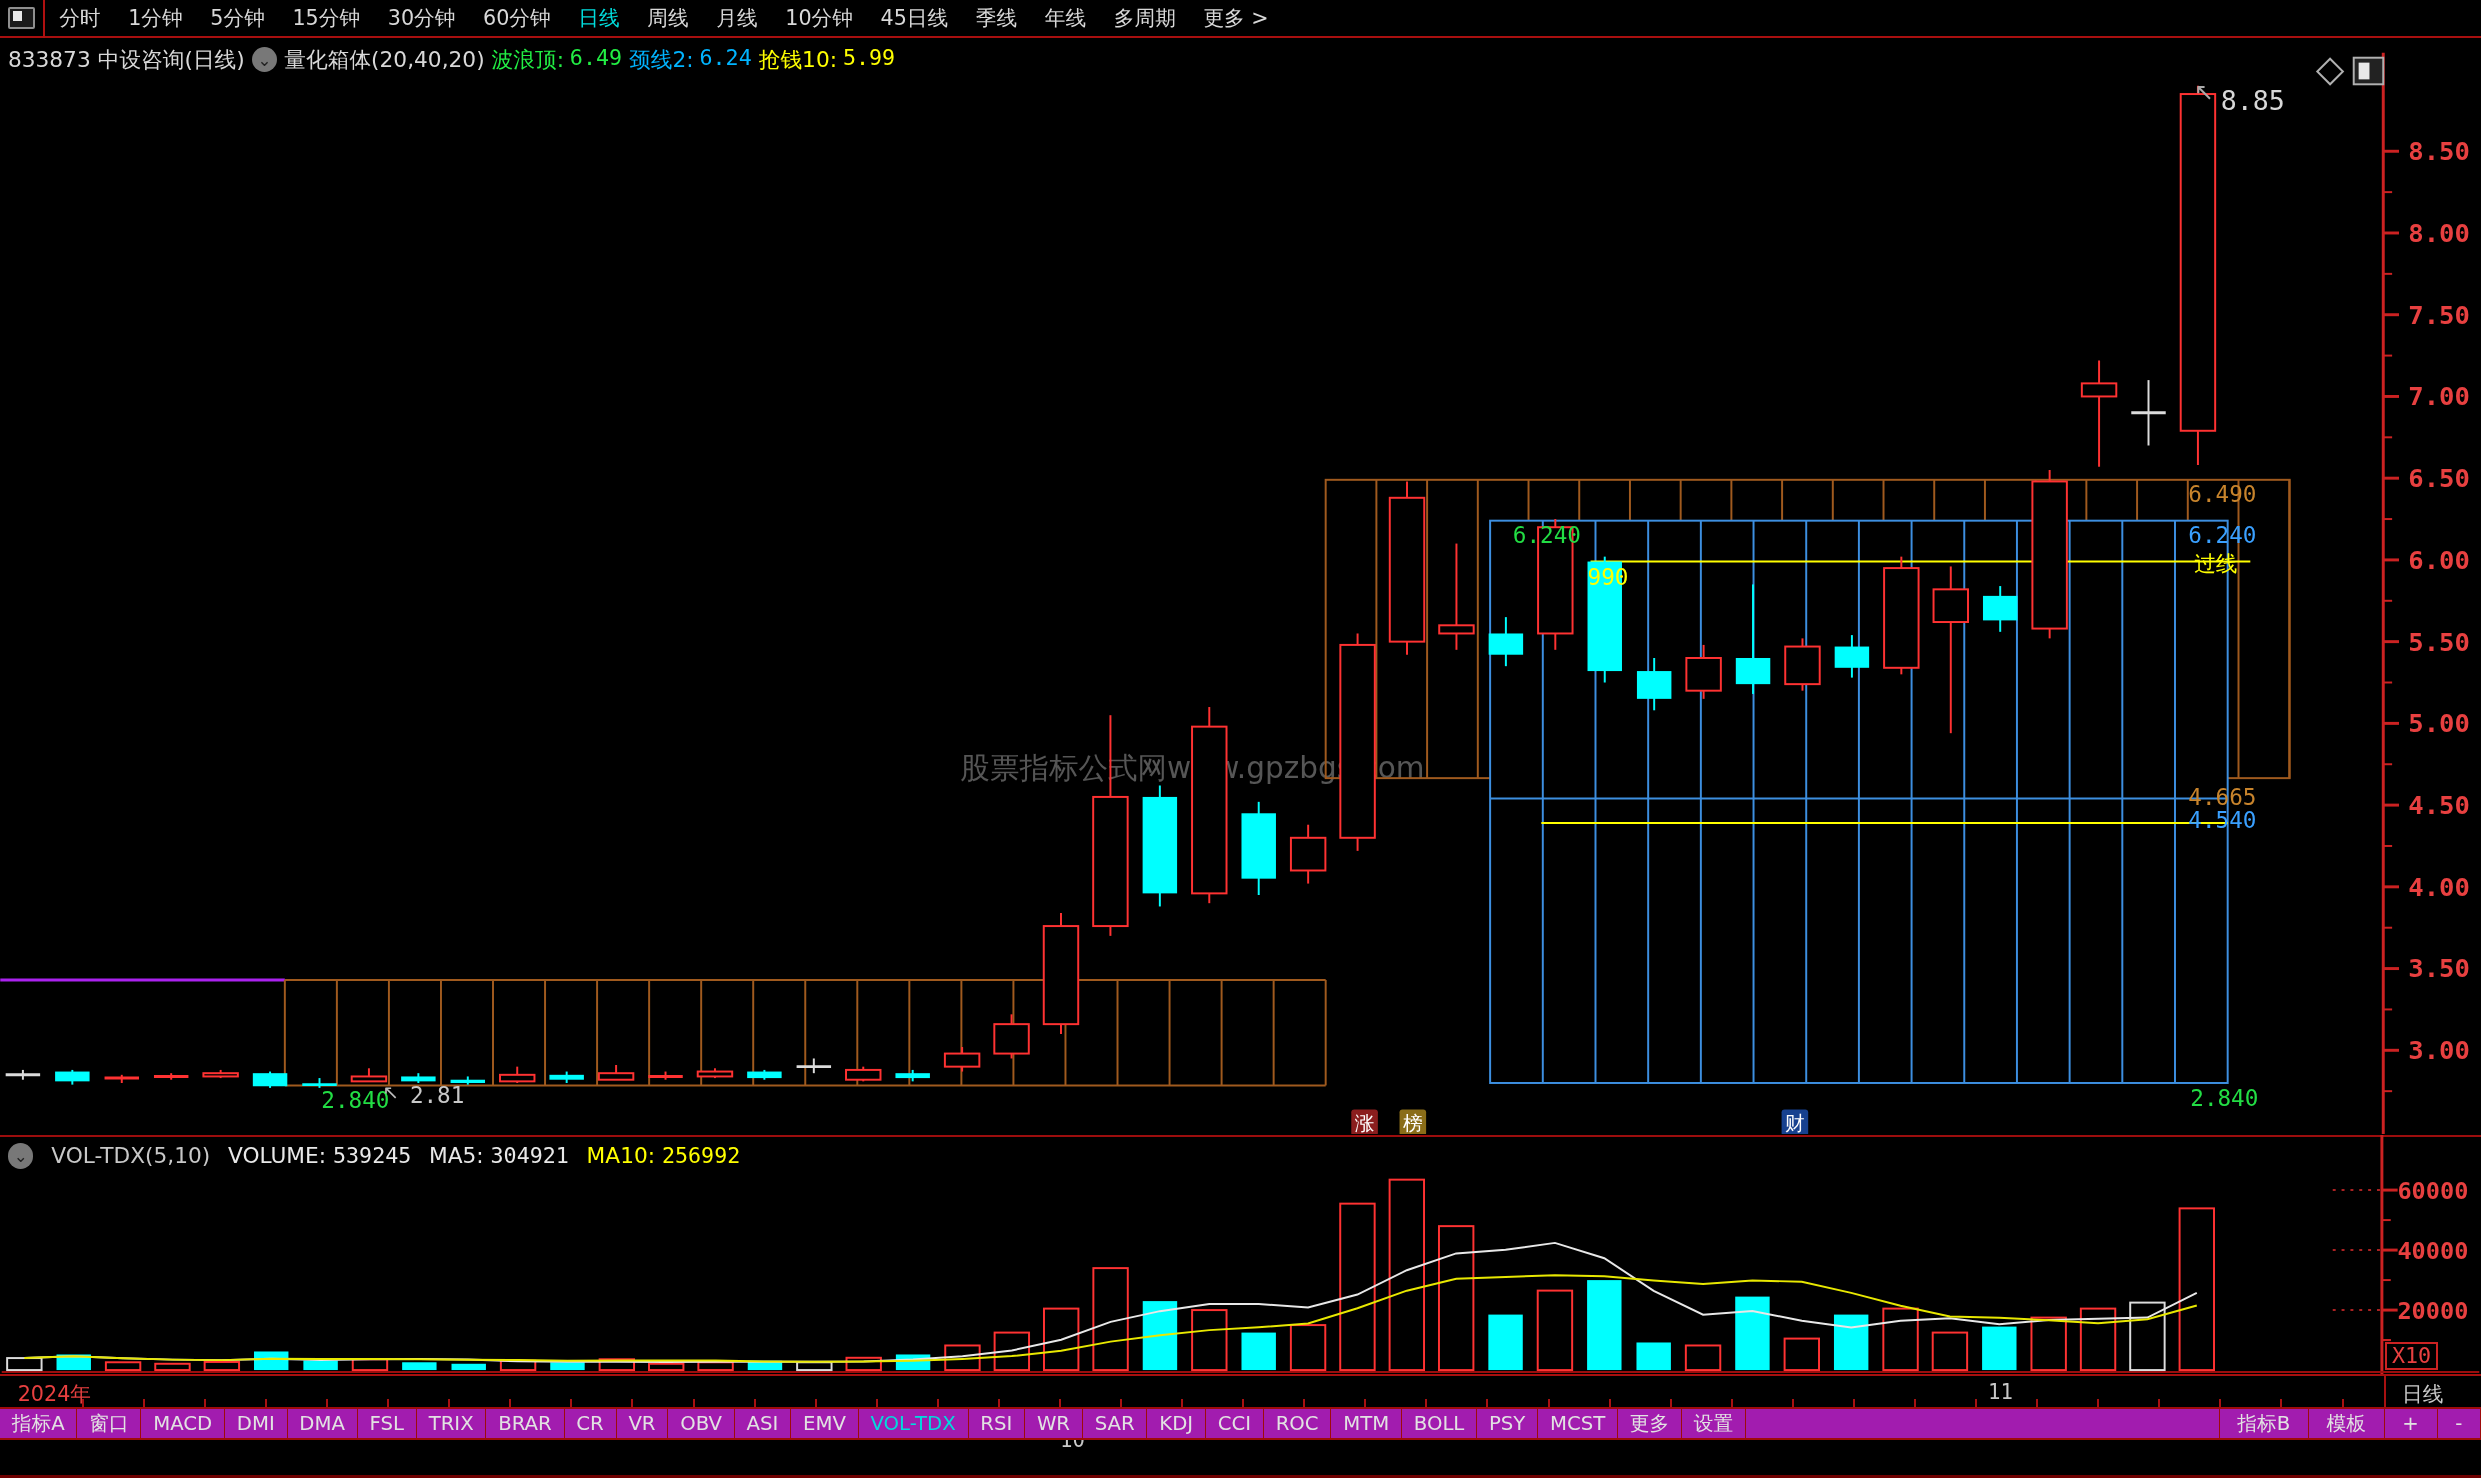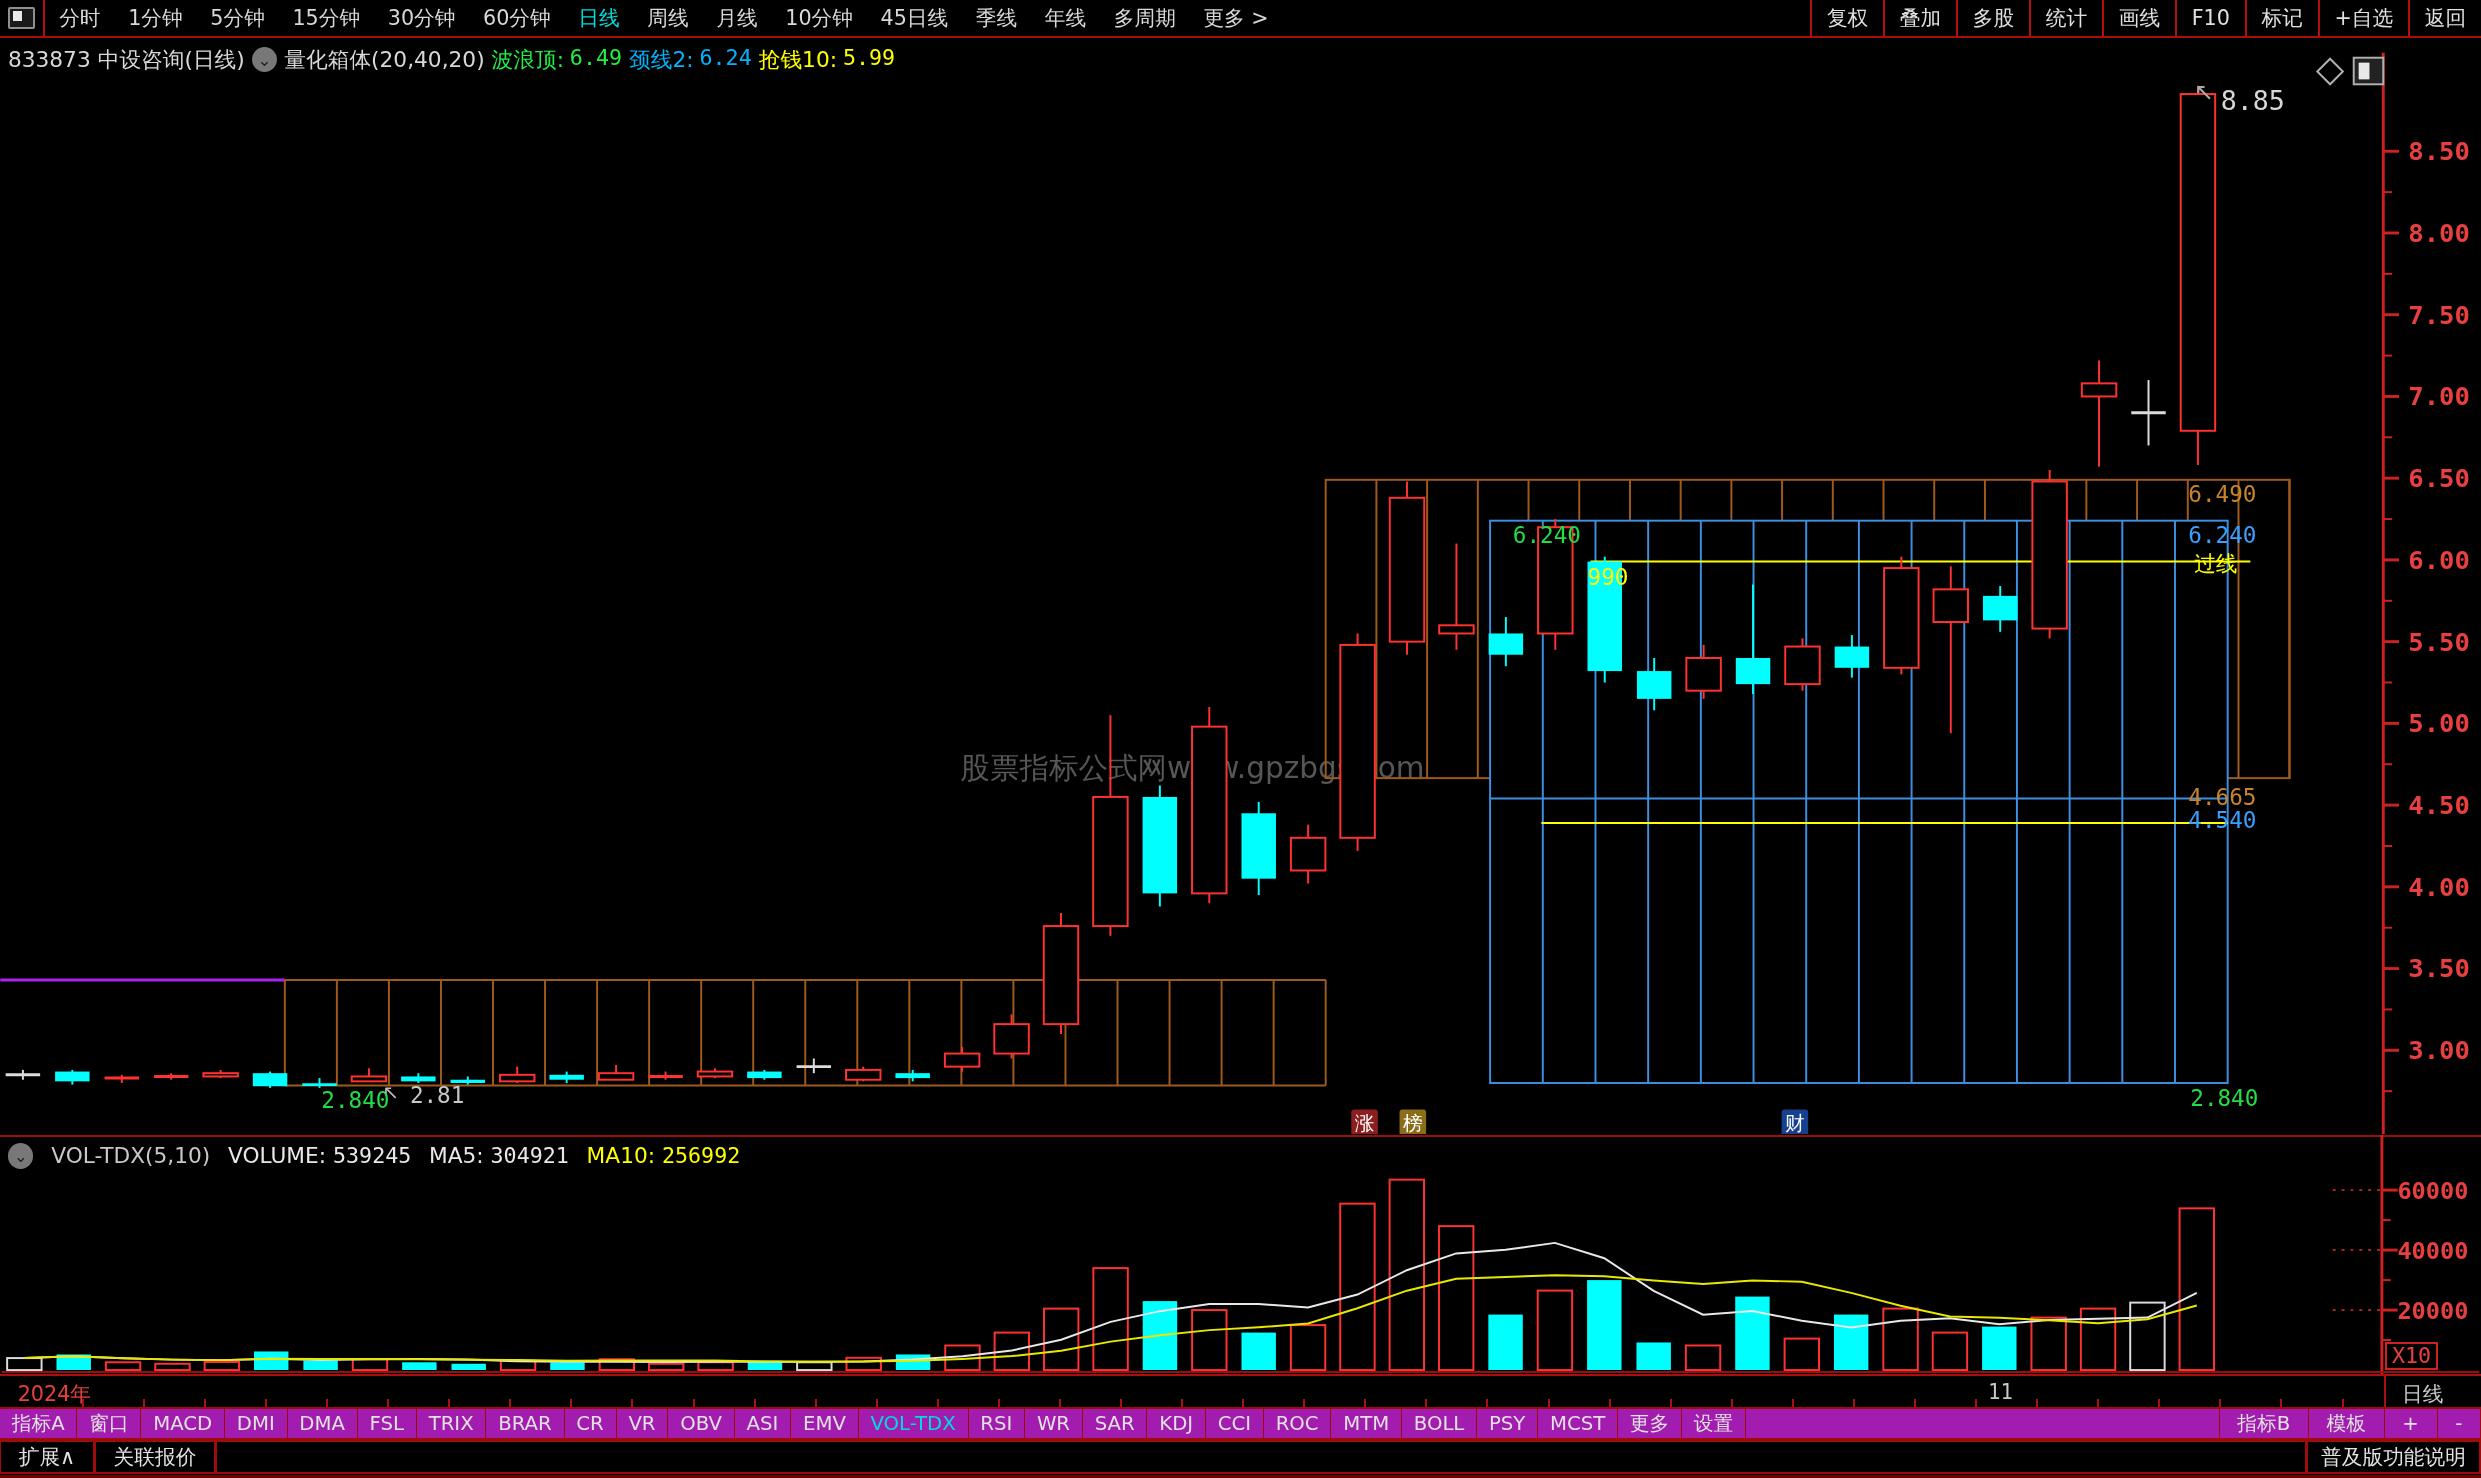--- a/index.html
+++ b/index.html
@@ -69,31 +69,20 @@
         <div class="menu-item">60分钟</div>
         <div class="menu-item active">日线</div>
         <div class="menu-item">周线</div>
         <div class="menu-item">月线</div>
         <div class="menu-item">10分钟</div>
         <div class="menu-item">45日线</div>
         <div class="menu-item">季线</div>
         <div class="menu-item">年线</div>
         <div class="menu-item">多周期</div>
         <div class="menu-item">更多 &gt;</div>
-      </div>
-    <div class="menu-right" id="menu-right">
-        <div class="menu-cell">复权</div>
-        <div class="menu-cell">叠加</div>
-        <div class="menu-cell">多股</div>
-        <div class="menu-cell">统计</div>
-        <div class="menu-cell">画线</div>
-        <div class="menu-cell">F10</div>
-        <div class="menu-cell">标记</div>
-        <div class="menu-cell">+自选</div>
-        <div class="menu-cell">返回</div>
       </div>
   </div>
 
   <div class="titlerow">
     <span>833873</span>
     <span>中设咨询(日线)</span>
     <span class="t-ind-icon">⌄</span>
     <span>量化箱体(20,40,20)</span>
     <span class="tv" id="tv0" style="color: rgb(34, 238, 68);">
         <span>波浪顶:</span>
@@ -494,21 +483,15 @@
       <div class="tb-cell">MCST</div>
       <div class="tb-cell">更多</div>
       <div class="tb-cell">设置</div>
       <div class="tb-cell tb-fill"></div>
       <div class="tb-cell" style="padding: 0px 17.7px;">指标B</div>
       <div class="tb-cell" style="padding: 0px 17.7px;">模板</div>
       <div class="tb-cell" style="padding: 0px 17.7px;">+</div>
       <div class="tb-cell" style="padding: 0px 17.7px;">-</div>
     </div>
 
-  <div class="bottomrow" id="bottomrow">
-      <div class="bt-cell">扩展∧</div>
-      <div class="bt-cell">关联报价</div>
-      <div class="bt-cell bt-fill"></div>
-      <div class="bt-cell bt-right">普及版功能说明</div>
-    </div>
   <div class="screen-bottom-line"></div>
 </div>
 
 
 </body></html>

